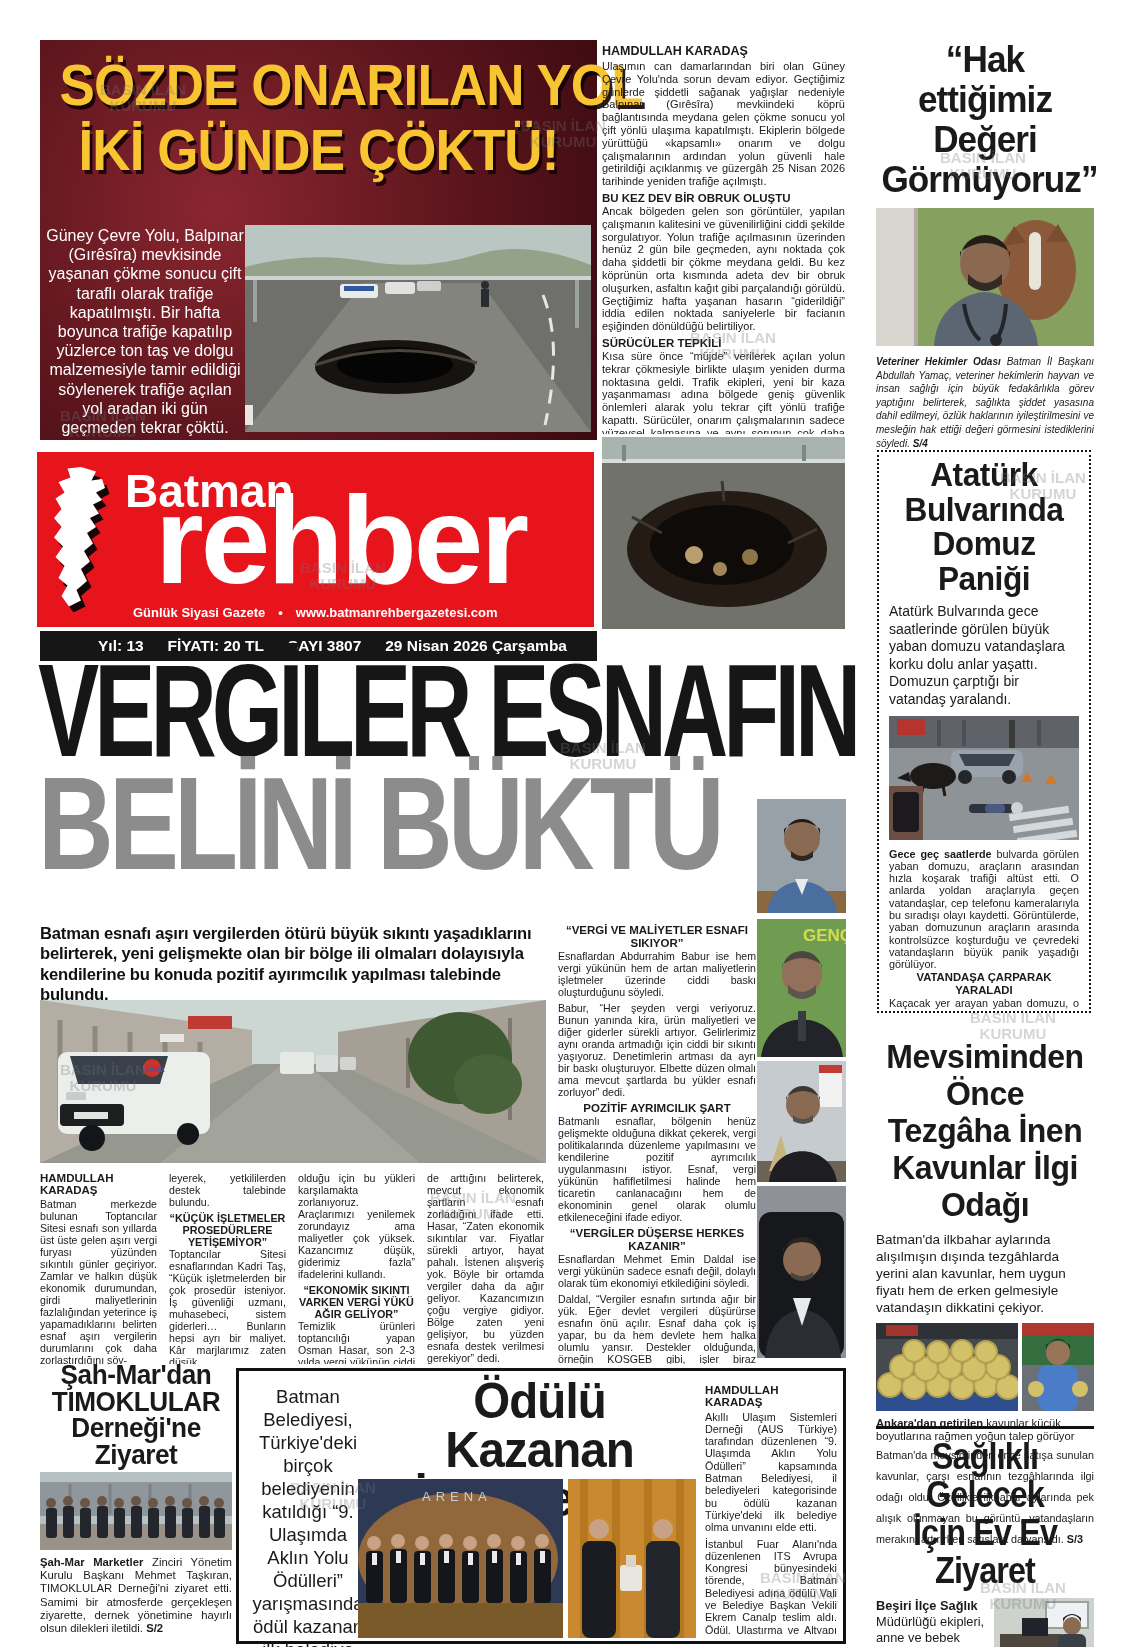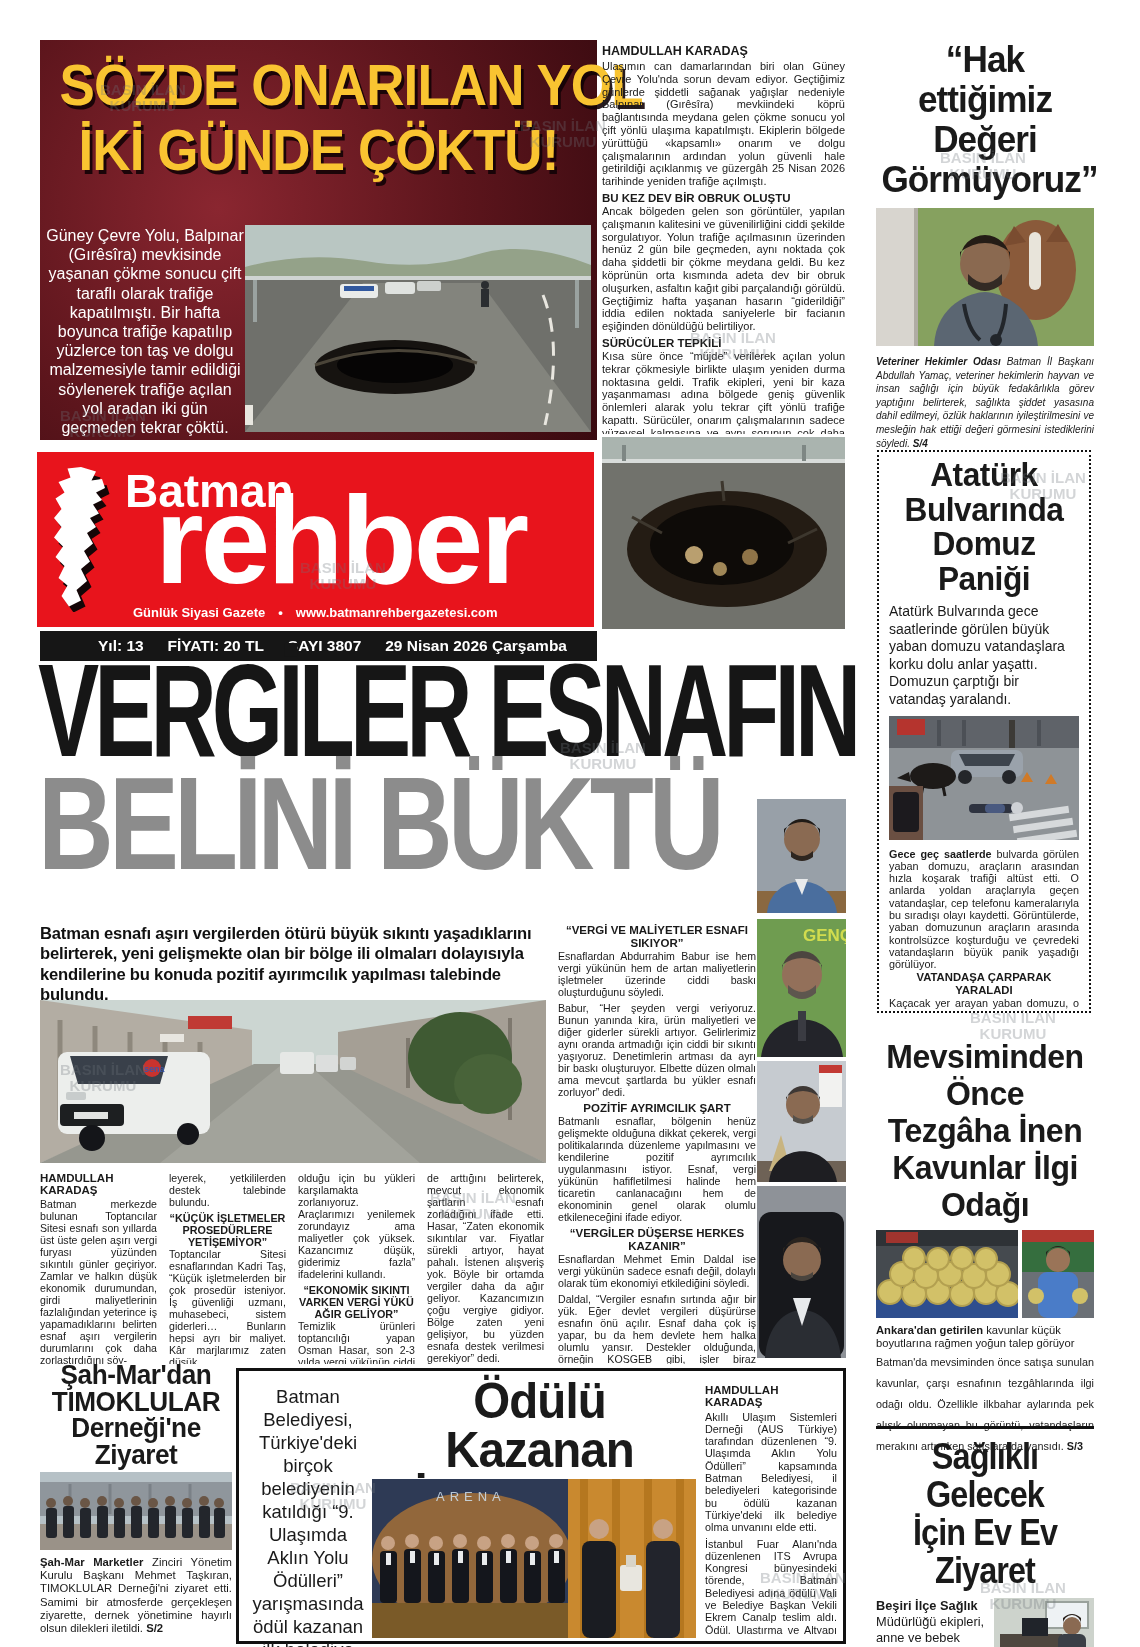--- a/index.html
+++ b/index.html
@@ -89,21 +89,21 @@
   .sahmar-hl{font-weight:bold;font-size:27px;line-height:26.5px;text-align:center;letter-spacing:-.5px;
       transform:scaleX(.97);transform-origin:50% 0;}
   .sahmar-photo{margin-top:4px;width:192px;height:78px;}
   .sahmar-cap{margin-top:6px;font-size:11.3px;line-height:13.2px;}
 
   
   .award{left:236px;top:1368px;width:610px;height:276px;border:3px solid #111;box-sizing:border-box;}
   .award-side{left:10px;top:14px;width:118px;font-size:18.5px;line-height:23px;text-align:center;}
   .award-hl{left:128px;top:6px;width:345px;font-weight:bold;font-size:50px;line-height:49px;text-align:center;
       letter-spacing:-1px;transform:scaleX(.95);transform-origin:50% 0;}
-  .award-photo1{left:133px;top:108px;width:205px;height:159px;}
+  .award-photo1{left:119px;top:108px;width:205px;height:159px;}
   .award-photo2{left:329px;top:108px;width:128px;height:159px;}
   .award-col{left:466px;top:13px;width:132px;height:250px;overflow:hidden;font-size:10.8px;line-height:12.3px;}
 
   .wm{position:absolute;color:rgba(110,116,122,.30);font-weight:bold;font-size:15px;line-height:16px;
       text-align:center;pointer-events:none;z-index:9;}
 </style>
 </head>
 <body>
 
 <div class="page">
@@ -368,20 +368,21 @@
       <p style="margin:0;"><b>Gece geç saatlerde</b> <span>bulvarda görülen yaban domuzu, araçların arasından hızla koşarak trafiği altüst etti. O anlarda yoldan araçlarıyla geçen vatandaşlar, cep telefonu kameralarıyla bu sıradışı olayı kaydetti. Görüntülerde, yaban domuzunun araçların arasında kontrolsüzce koşturduğu ve çevredeki vatandaşların büyük panik yaşadığı görülüyor.</span></p>
       <div class="subhead">VATANDAŞA ÇARPARAK YARALADI</div>
       <p style="margin:0;"><span>Kaçacak yer arayan yaban domuzu, o sırada kaldırımda ilerleyen bir vatandaşa hızla çarptı. Çarpmanın şiddetiyle yere savrulan talihsiz vatandaş yaralandı.</span> </p>
     </div>
   </div>
 
   <div class="abs melon">
     <div class="melon-hl">Mevsiminden Önce</div>
     <div class="melon-hl">Tezgâha İnen</div>
     <div class="melon-hl">Kavunlar İlgi Odağı</div>
+    <div class="melon-lede">Batman'da ilkbahar aylarında alışılmışın dışında tezgâhlarda yerini alan kavunlar, hem uygun fiyatı hem de erken gelmesiyle vatandaşın dikkatini çekiyor.</div>
     <div class="melon-photos">
       <div class="photo-flow" style="width:142px;height:88px;">
         <svg viewBox="0 0 142 88" preserveAspectRatio="none">
           <rect width="142" height="88" fill="#454a4f"></rect>
           <rect width="142" height="16" fill="#2e3236"></rect>
           <rect x="10" y="2" width="32" height="11" fill="#a0342e"></rect>
           <rect x="0" y="70" width="142" height="18" fill="#2e4e8e"></rect>
           <g fill="#d2c168" stroke="#b3a050" stroke-width="2">
             <circle cx="14" cy="62" r="12"></circle>
               <circle cx="38" cy="64" r="12"></circle>

